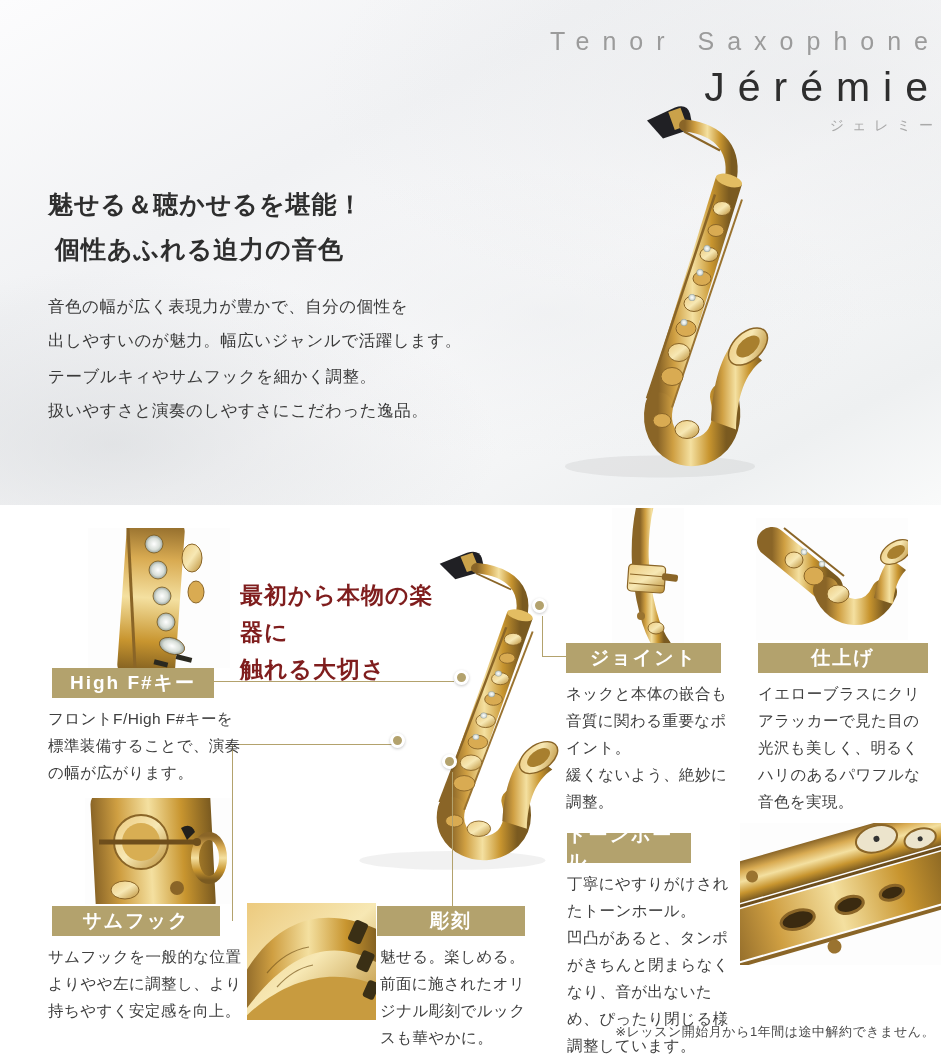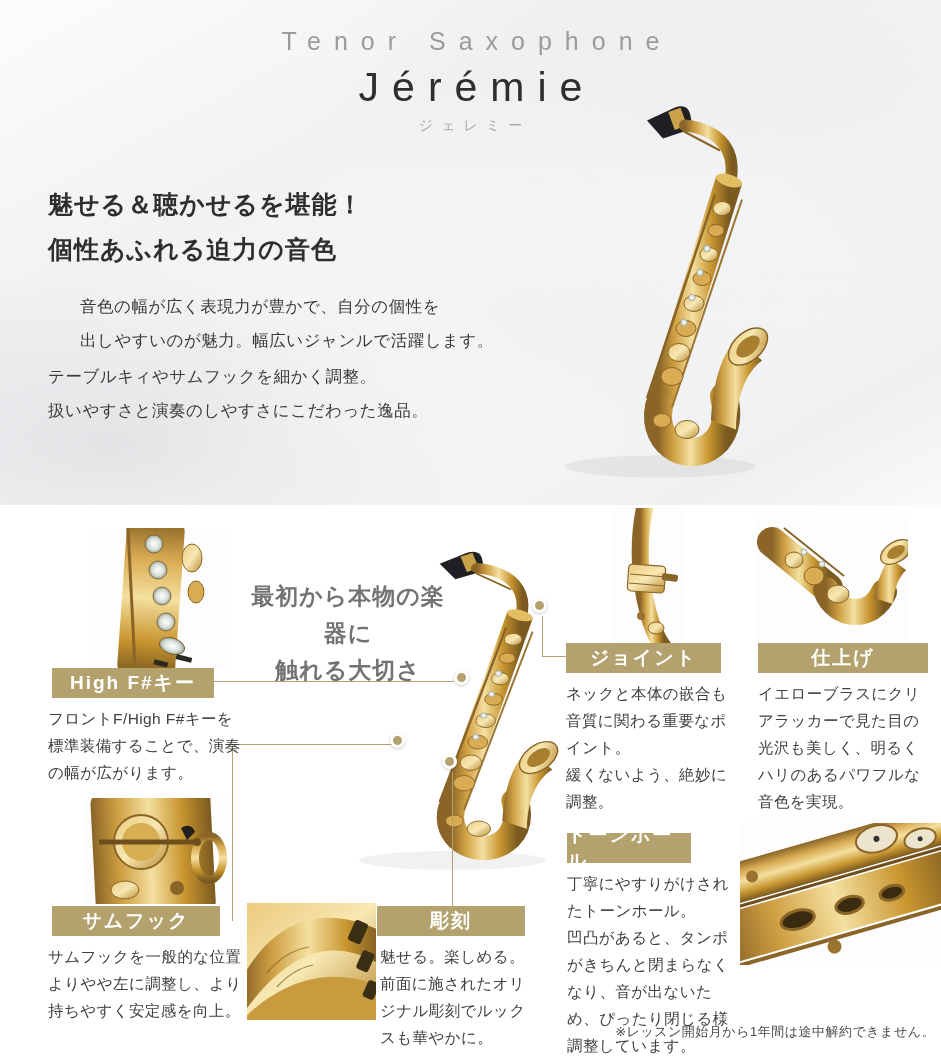--- a/index.html
+++ b/index.html
@@ -13,39 +13,39 @@
 
   
   .hero-section {
     left:0; top:0; width:941px; height:505px;
     background:
       radial-gradient(ellipse 620px 280px at 12% 88%, rgba(208,211,214,.55), transparent 62%),
       radial-gradient(ellipse 780px 360px at 88% 18%, rgba(226,228,230,.5), transparent 65%),
       radial-gradient(ellipse 540px 240px at 58% 62%, rgba(233,235,237,.55), transparent 60%),
       linear-gradient(152deg,#fcfcfd 0%,#f1f2f4 32%,#fafafb 58%,#eef0f1 86%,#f9fafa 100%);
   }
-  .header-block { left:0; top:26px; width:941px; text-align:center; }
+  .header-block { left:0; top:26px; width:941px; text-align:right; }
   .category-title {
     font-size:25px; letter-spacing:13px; color:#9b9b9b; font-weight:400;
     text-indent:13px; line-height:1.2;
   }
   .product-title {
     margin-top:8px; font-size:41px; letter-spacing:13px; color:#2e2e2e;
     font-weight:500; text-indent:13px; line-height:1.15;
   }
   .product-kana {
     margin-top:6px; font-size:14px; letter-spacing:8px; color:#a9a9a9; text-indent:8px;
   }
   .intro-heading { font-size:25px; font-weight:bold; color:#2e2e2e; letter-spacing:1px; }
   .intro-para { font-size:16.5px; line-height:2.05; color:#3a3a3a; white-space:pre-line; letter-spacing:.5px; }
 
   
   .features-headline {
-    font-size:23px; font-weight:bold; color:#737373; line-height:1.6;
-    text-align:center; white-space:pre-line; letter-spacing:1px;
+    font-size:23px; font-weight:bold; color:#7f1d1d; line-height:1.6;
+    text-align:left; white-space:pre-line; letter-spacing:1px;font-family:Liberation Serif, serif;
   }
   .feature-label {
     background:var(--accent); color:#fff; font-weight:bold; font-size:19px;
     height:30px; display:flex; align-items:center; justify-content:center;
     letter-spacing:2px;
   }
   .feature-desc {
     font-size:15.5px; line-height:1.74; color:#404040; letter-spacing:.4px;
     white-space:pre-line; word-break:break-all;
   }
@@ -121,22 +121,22 @@
 </svg>
 
 <div class="abs hero-section">
   <div class="abs header-block">
     <div class="category-title">Tenor Saxophone</div>
     <div class="product-title">Jérémie</div>
     <div class="product-kana">ジェレミー</div>
   </div>
 
   <div class="abs intro-heading" style="left:48px; top:188px;">魅せる＆聴かせるを堪能！</div>
-  <div class="abs intro-heading" style="left:48px; top:233px;">個性あふれる迫力の音色</div>
-  <div class="abs intro-para" style="left:48px; top:290px; width:420px;margin-left:32px;">音色の幅が広く表現力が豊かで、自分の個性を
+  <div class="abs intro-heading" style="left:55px; top:233px;">個性あふれる迫力の音色</div>
+  <div class="abs intro-para" style="left:48px; top:290px; width:420px;">音色の幅が広く表現力が豊かで、自分の個性を
 出しやすいのが魅力。幅広いジャンルで活躍します。</div>
   <div class="abs intro-para" style="left:48px; top:360px; width:420px;">テーブルキィやサムフックを細かく調整。
 扱いやすさと演奏のしやすさにこだわった逸品。</div>
 
   <div class="abs photo" style="left:535px; top:96px; width:240px; height:390px;">
     <svg width="240" height="390" viewBox="0 0 240 385">
         <use href="#saxfull"></use>
       </svg>
   </div>
 </div>

